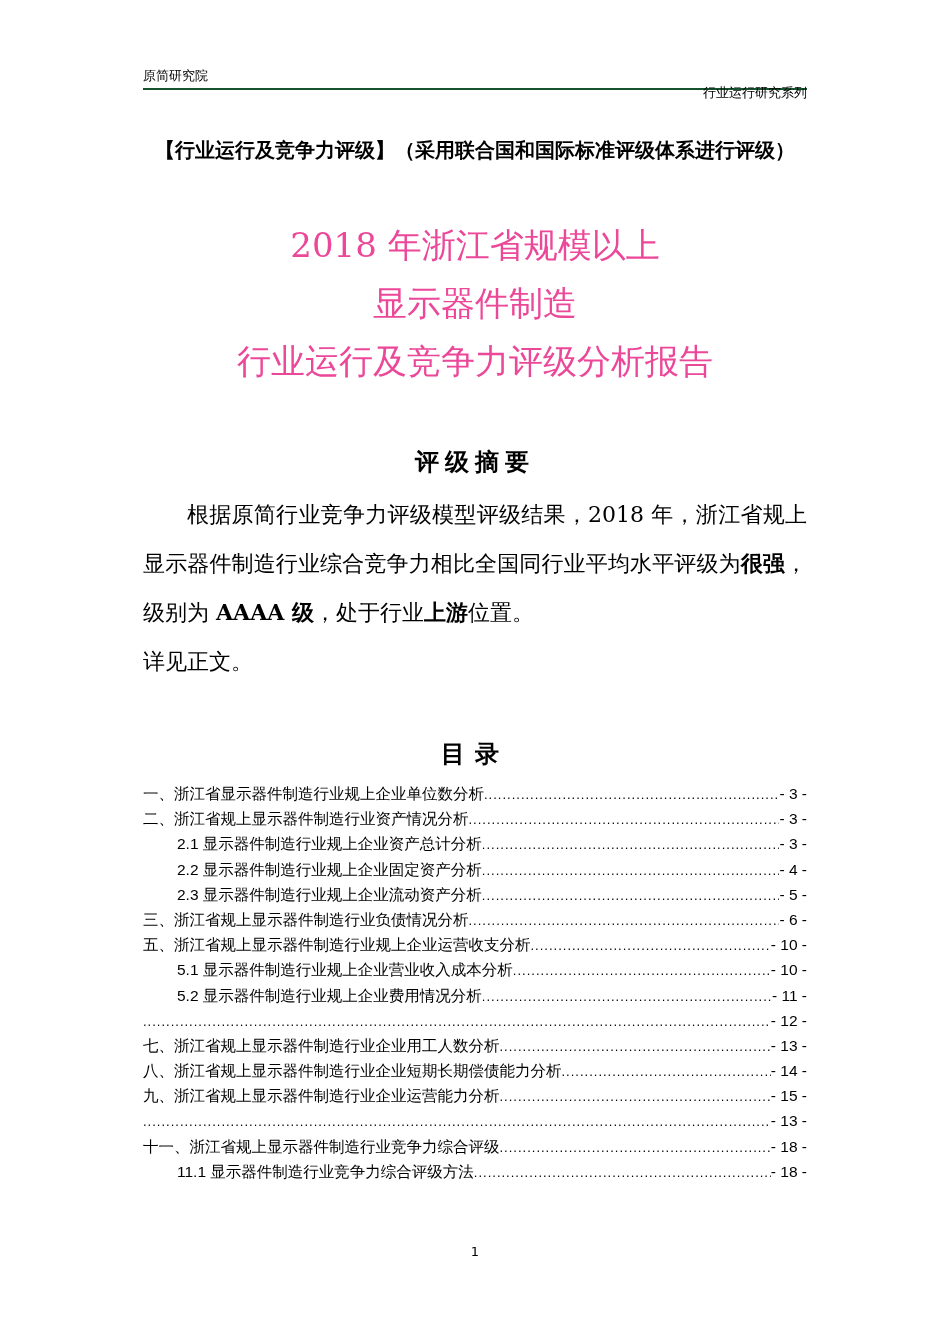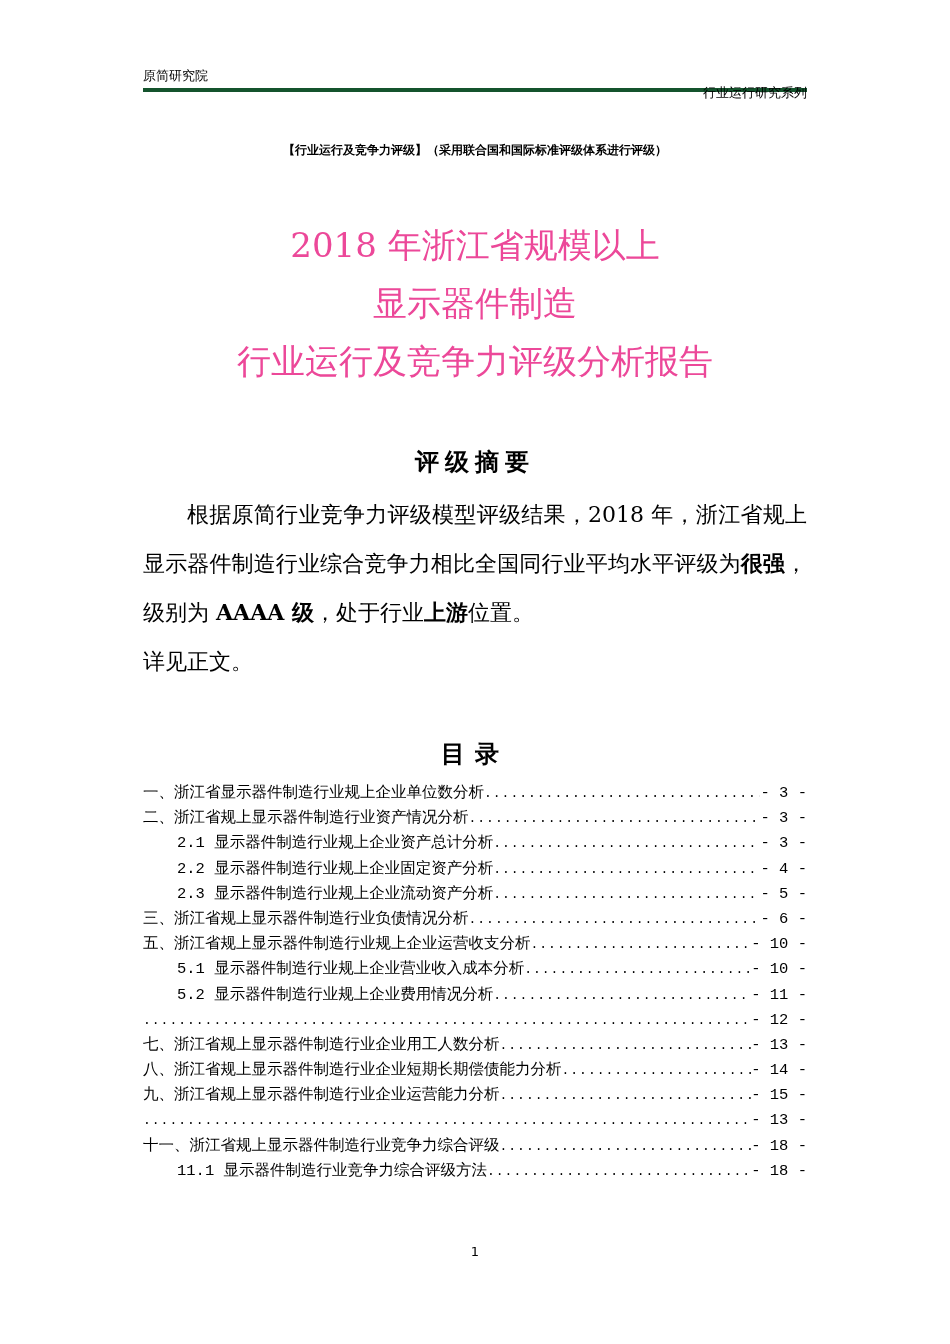--- a/index.html
+++ b/index.html
@@ -14,37 +14,37 @@
       overflow: hidden;
       font-family: "DejaVu Serif", "Liberation Serif", serif;
       color: #000;
     }
     .page-header {
       position: absolute;
       left: 143px;
       top: 66px;
       width: 664px;
       height: 22px;
-      border-bottom: 4px solid #14532d;
+      border-bottom: 2px solid #14532d;
       font-family: "DejaVu Sans", "Liberation Sans", sans-serif;
       font-size: 13px;
       line-height: 20px;
     }
     .page-header .left { position: absolute; left: 0; top: 0; }
     .page-header .right { position: absolute; right: 0; top: 17px; }
 
     .rating-note {
       position: absolute;
       left: 143px;
       top: 138px;
       width: 664px;
       text-align: center;
       font-family: "DejaVu Sans", "Liberation Sans", sans-serif;
       font-weight: bold;
-      font-size: 12px;
+      font-size: 20px;
       line-height: 24px;
       white-space: nowrap;
     }
 
     .title-block {
       position: absolute;
       left: 100px;
       top: 216px;
       width: 750px;
       text-align: center;
@@ -96,21 +96,21 @@
     }
 
     .toc-list {
       position: absolute;
       left: 143px;
       top: 781px;
       width: 664px;
       margin: 0;
       padding: 0;
       list-style: none;
-      font-family: Liberation Mono, monospace;
+      font-family: Liberation Sans, sans-serif;
       font-size: 15.5px;
     }
     .toc-item {
       display: flex;
       align-items: baseline;
       height: 25.2px;
       line-height: 25.2px;
       white-space: nowrap;
       overflow: hidden;
       cursor: pointer;

